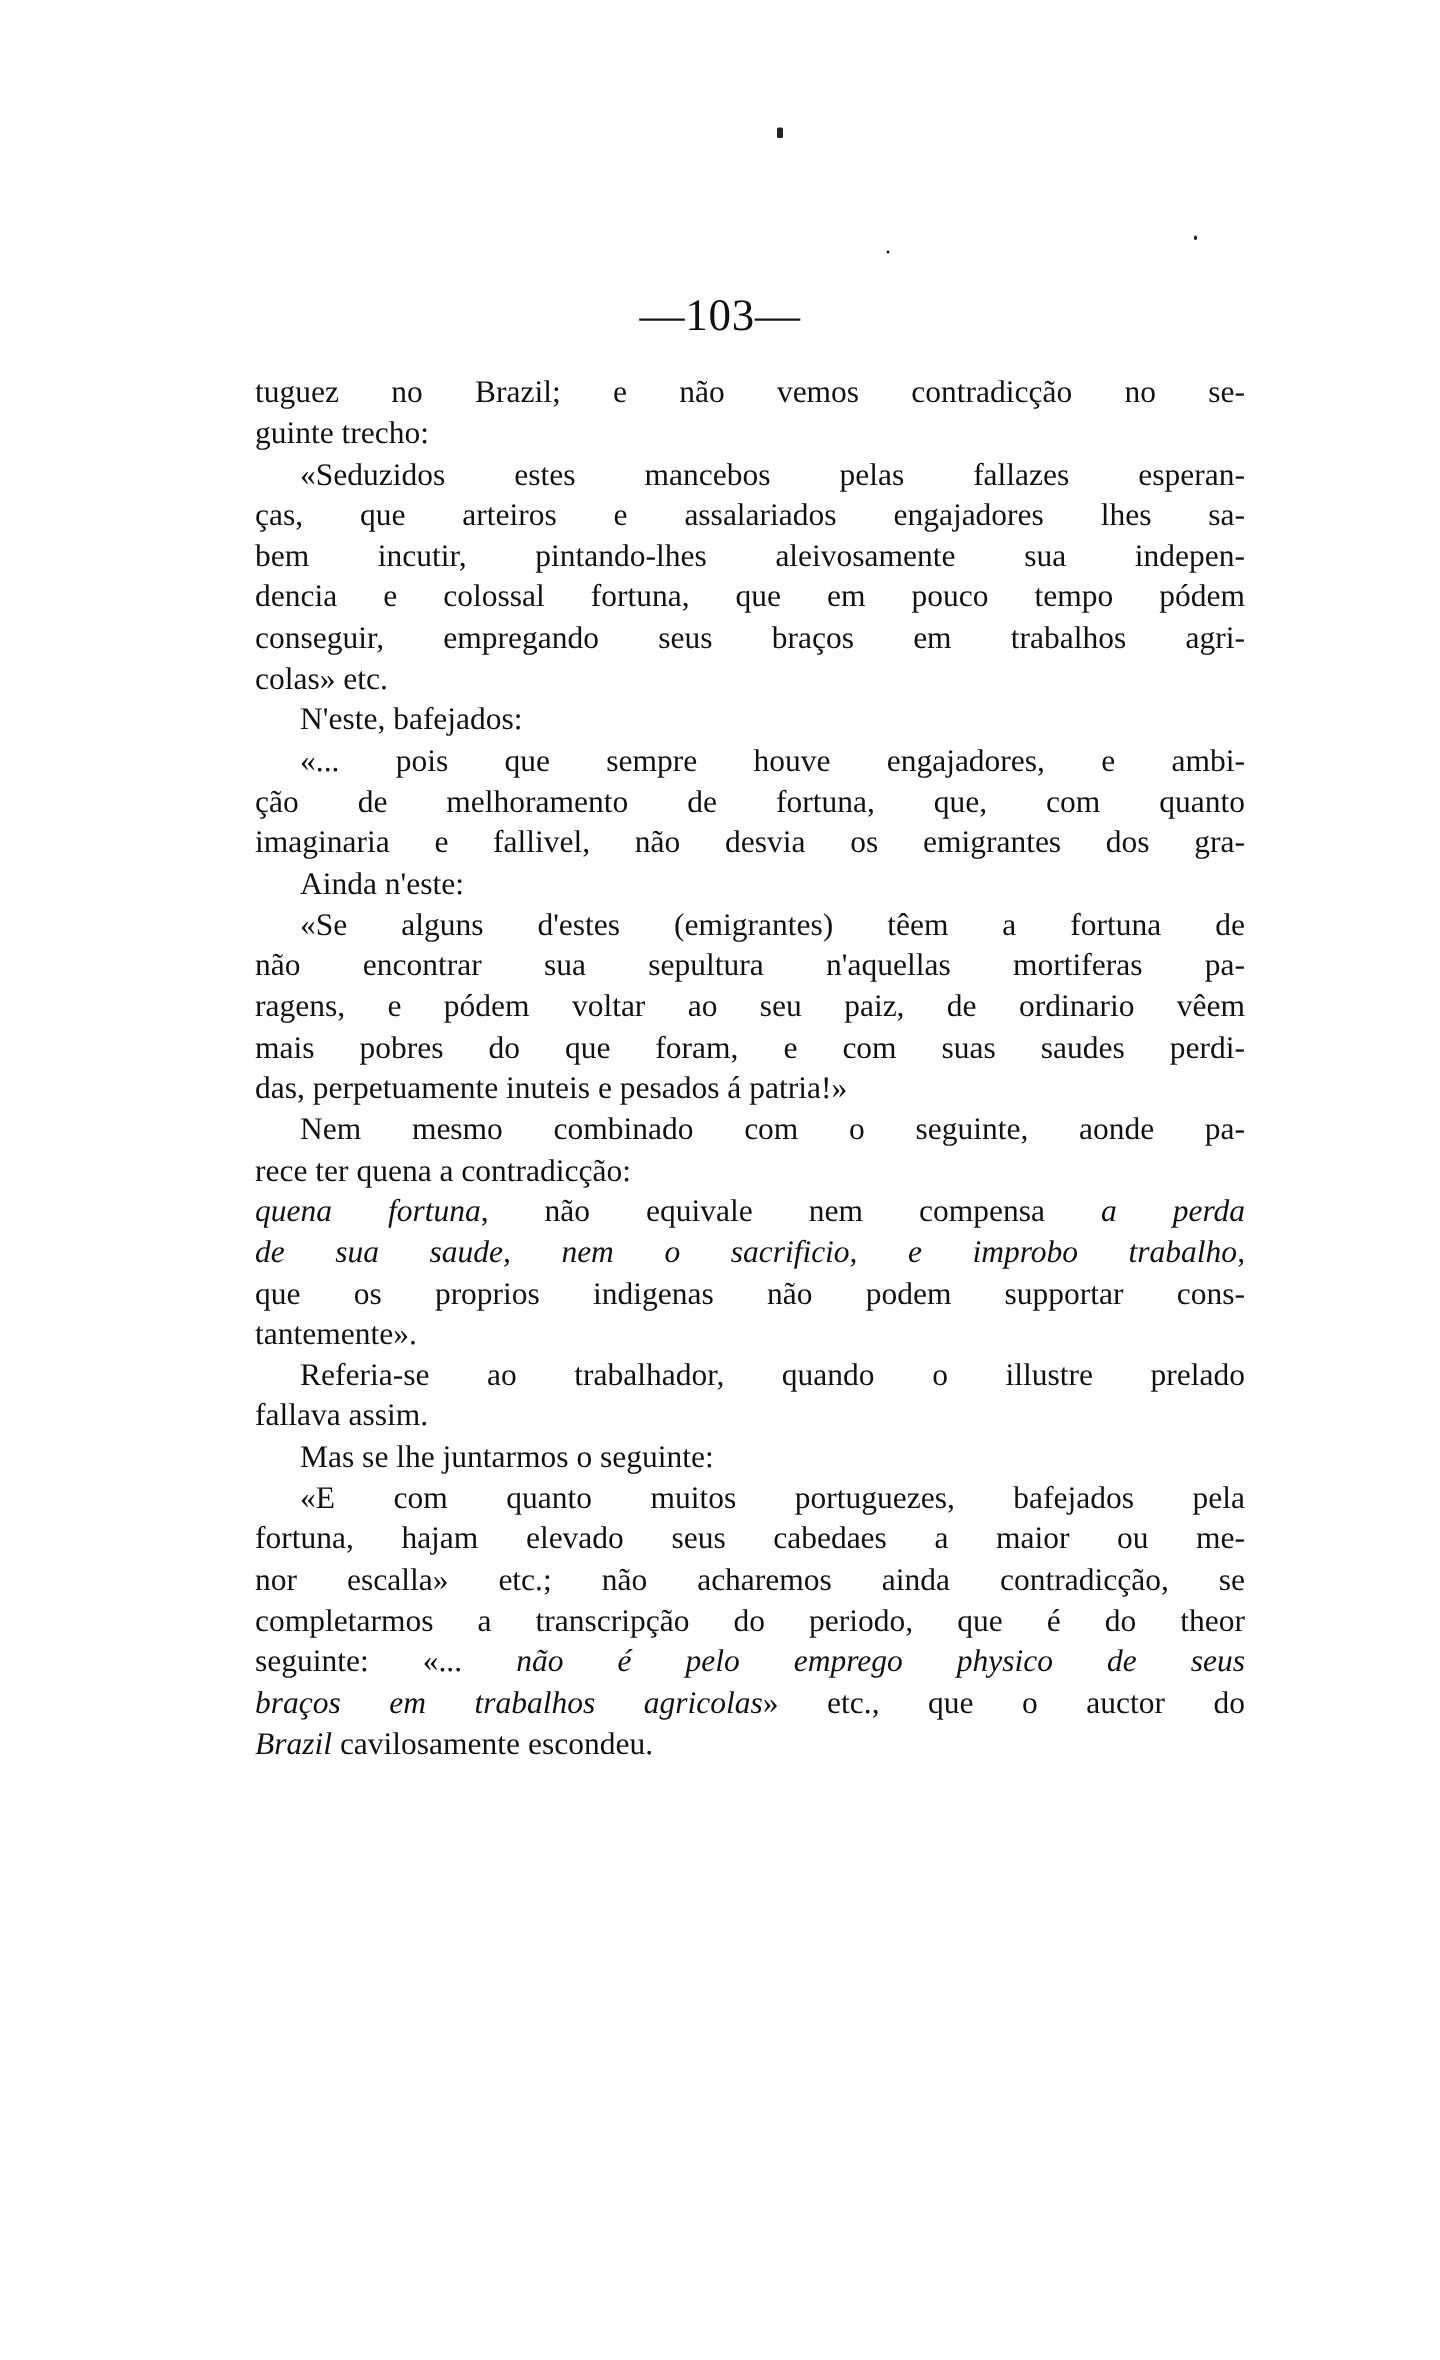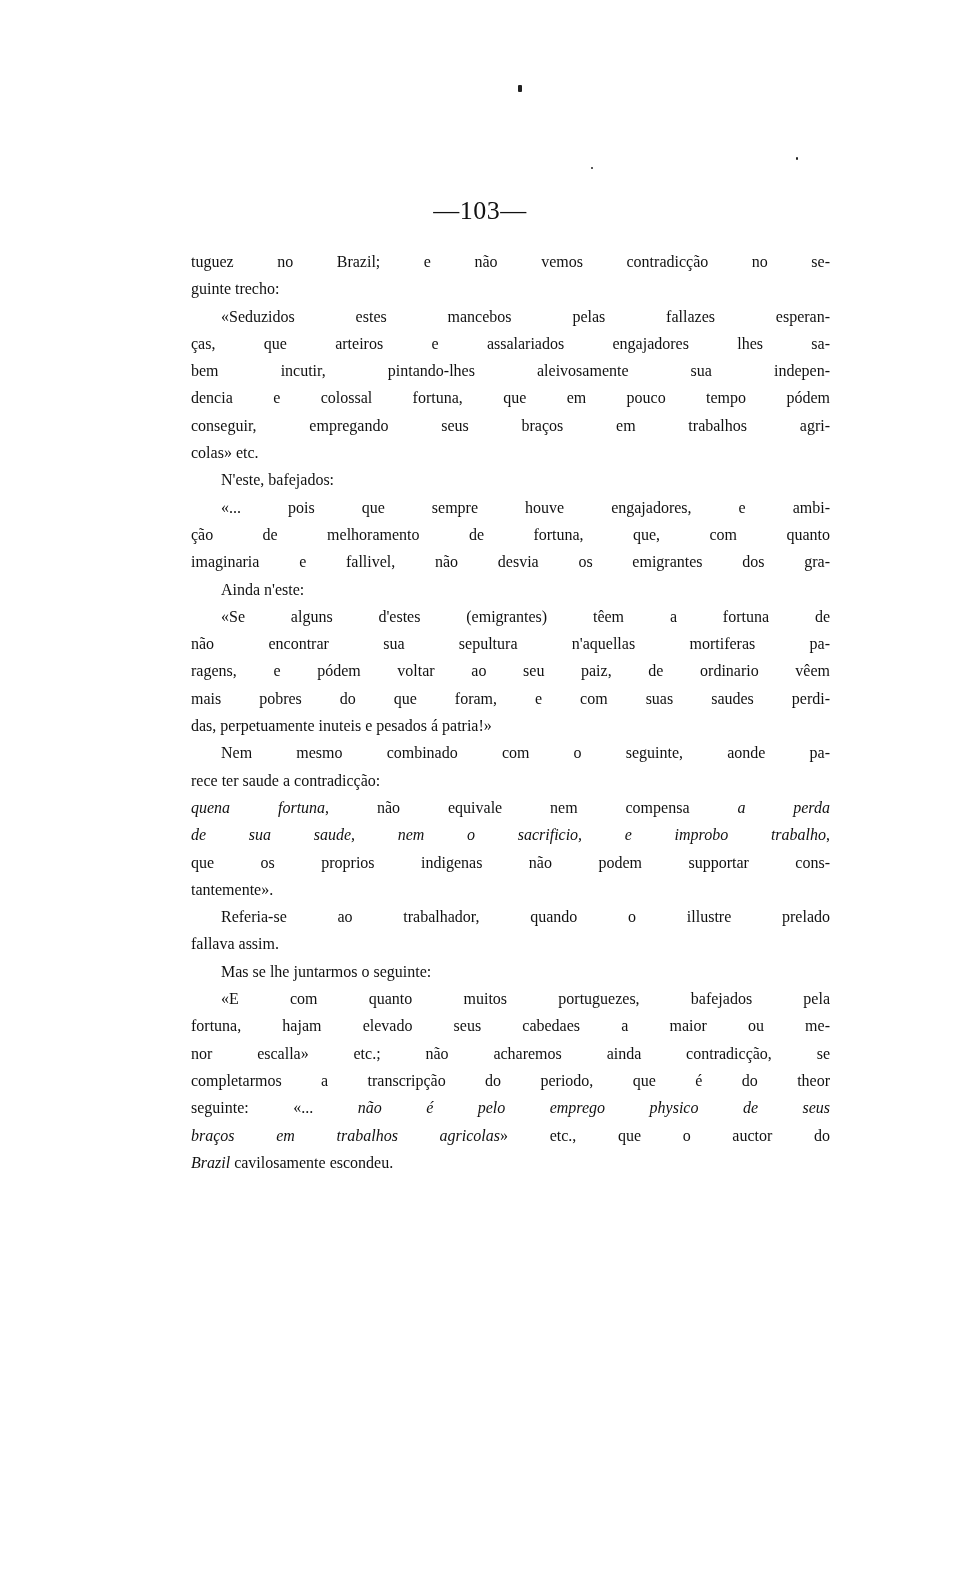--- a/index.html
+++ b/index.html
@@ -5,28 +5,28 @@
   html, body { margin: 0; padding: 0; background: #ffffff; }
   body { width: 960px; height: 1573px; position: relative; overflow: hidden; }
   .page {
     position: absolute; left: 0; top: 0; width: 960px; height: 1573px;
     background: #ffffff; color: #111111;
     font-family: "Liberation Serif", "DejaVu Serif", serif;
   }
   .speck { position: absolute; background: #222; border-radius: 1px; }
   .page-number {
     position: absolute; left: 0; width: 960px; top: 196px;
-    text-align: center; font-size: 26px; line-height: 30px; letter-spacing: 0.5px;
+    text-align: center; font-size: 30px; line-height: 30px; letter-spacing: 0.5px;
   }
   .text-block {
     position: absolute; left: 170px; top: 248px; width: 660px;
   }
   .line {
-    height: 27.3px; line-height: 27.3px; font-size: 16px;
-    white-space: nowrap; text-align: justify; text-align-last: justify; margin-left: 21px;
+    height: 27.3px; line-height: 27.3px; font-size: 21px;
+    white-space: nowrap; text-align: justify; text-align-last: justify;
   }
   .line.last { text-align-last: left; }
   .line.indent { padding-left: 30px; }
   .seg-italic { font-style: italic; }
 </style>
 </head>
 <body>
 
 <div class="page">
   <div class="speck" style="left:518px;top:85px;width:4px;height:7px;"></div>
@@ -48,21 +48,21 @@
       <div class="line indent"><span>«... pois que sempre houve engajadores, e ambi-</span></div>
       <div class="line"><span>ção de melhoramento de fortuna, que, com quanto</span></div>
       <div class="line"><span>imaginaria e fallivel, não desvia os emigrantes dos gra-</span></div>
       <div class="line indent last"><span>Ainda n'este:</span></div>
       <div class="line indent"><span>«Se alguns d'estes (emigrantes) têem a fortuna de</span></div>
       <div class="line"><span>não encontrar sua sepultura n'aquellas mortiferas pa-</span></div>
       <div class="line"><span>ragens, e pódem voltar ao seu paiz, de ordinario vêem</span></div>
       <div class="line"><span>mais pobres do que foram, e com suas saudes perdi-</span></div>
       <div class="line last"><span>das, perpetuamente inuteis e pesados á patria!»</span></div>
       <div class="line indent"><span>Nem mesmo combinado com o seguinte, aonde pa-</span></div>
-      <div class="line last"><span>rece ter saude a contradicção:</span></div>
+      <div class="line last"><span>rece ter quena a contradicção:</span></div>
       <div class="line"><span class="seg-italic">quena fortuna</span><span>, não equivale nem compensa </span><span class="seg-italic">a perda</span></div>
       <div class="line"><span class="seg-italic">de sua saude, nem o sacrificio, e improbo trabalho</span><span>,</span></div>
       <div class="line"><span>que os proprios indigenas não podem supportar cons-</span></div>
       <div class="line last"><span>tantemente».</span></div>
       <div class="line indent"><span>Referia-se ao trabalhador, quando o illustre prelado</span></div>
       <div class="line last"><span>fallava assim.</span></div>
       <div class="line indent last"><span>Mas se lhe juntarmos o seguinte:</span></div>
       <div class="line indent"><span>«E com quanto muitos portuguezes, bafejados pela</span></div>
       <div class="line"><span>fortuna, hajam elevado seus cabedaes a maior ou me-</span></div>
       <div class="line"><span>nor escalla» etc.; não acharemos ainda contradicção, se</span></div>

